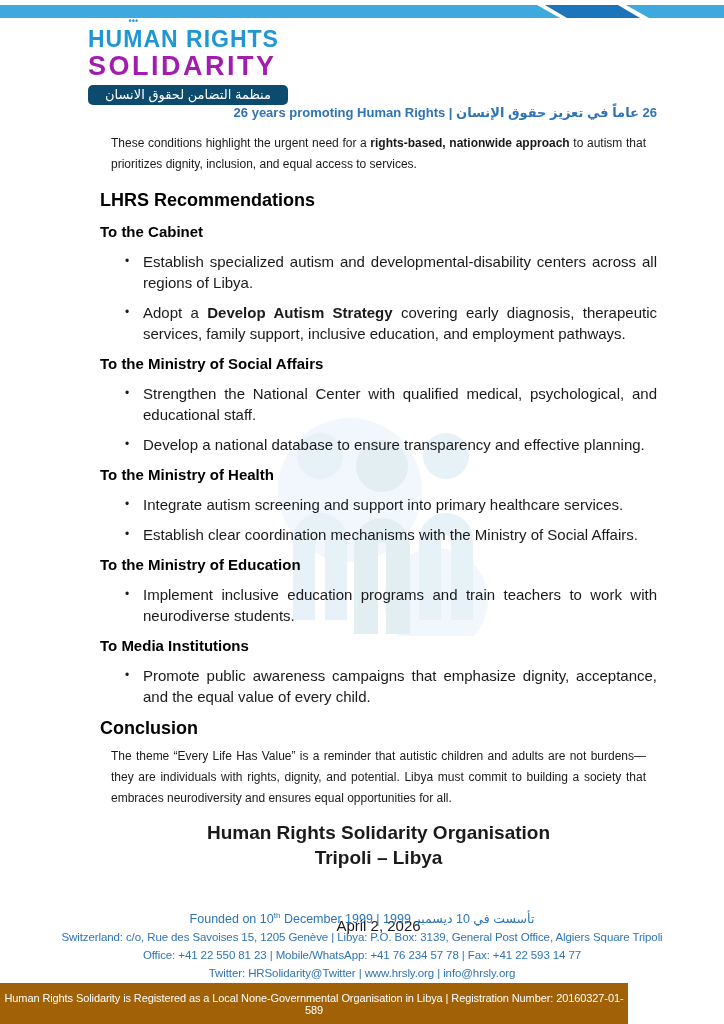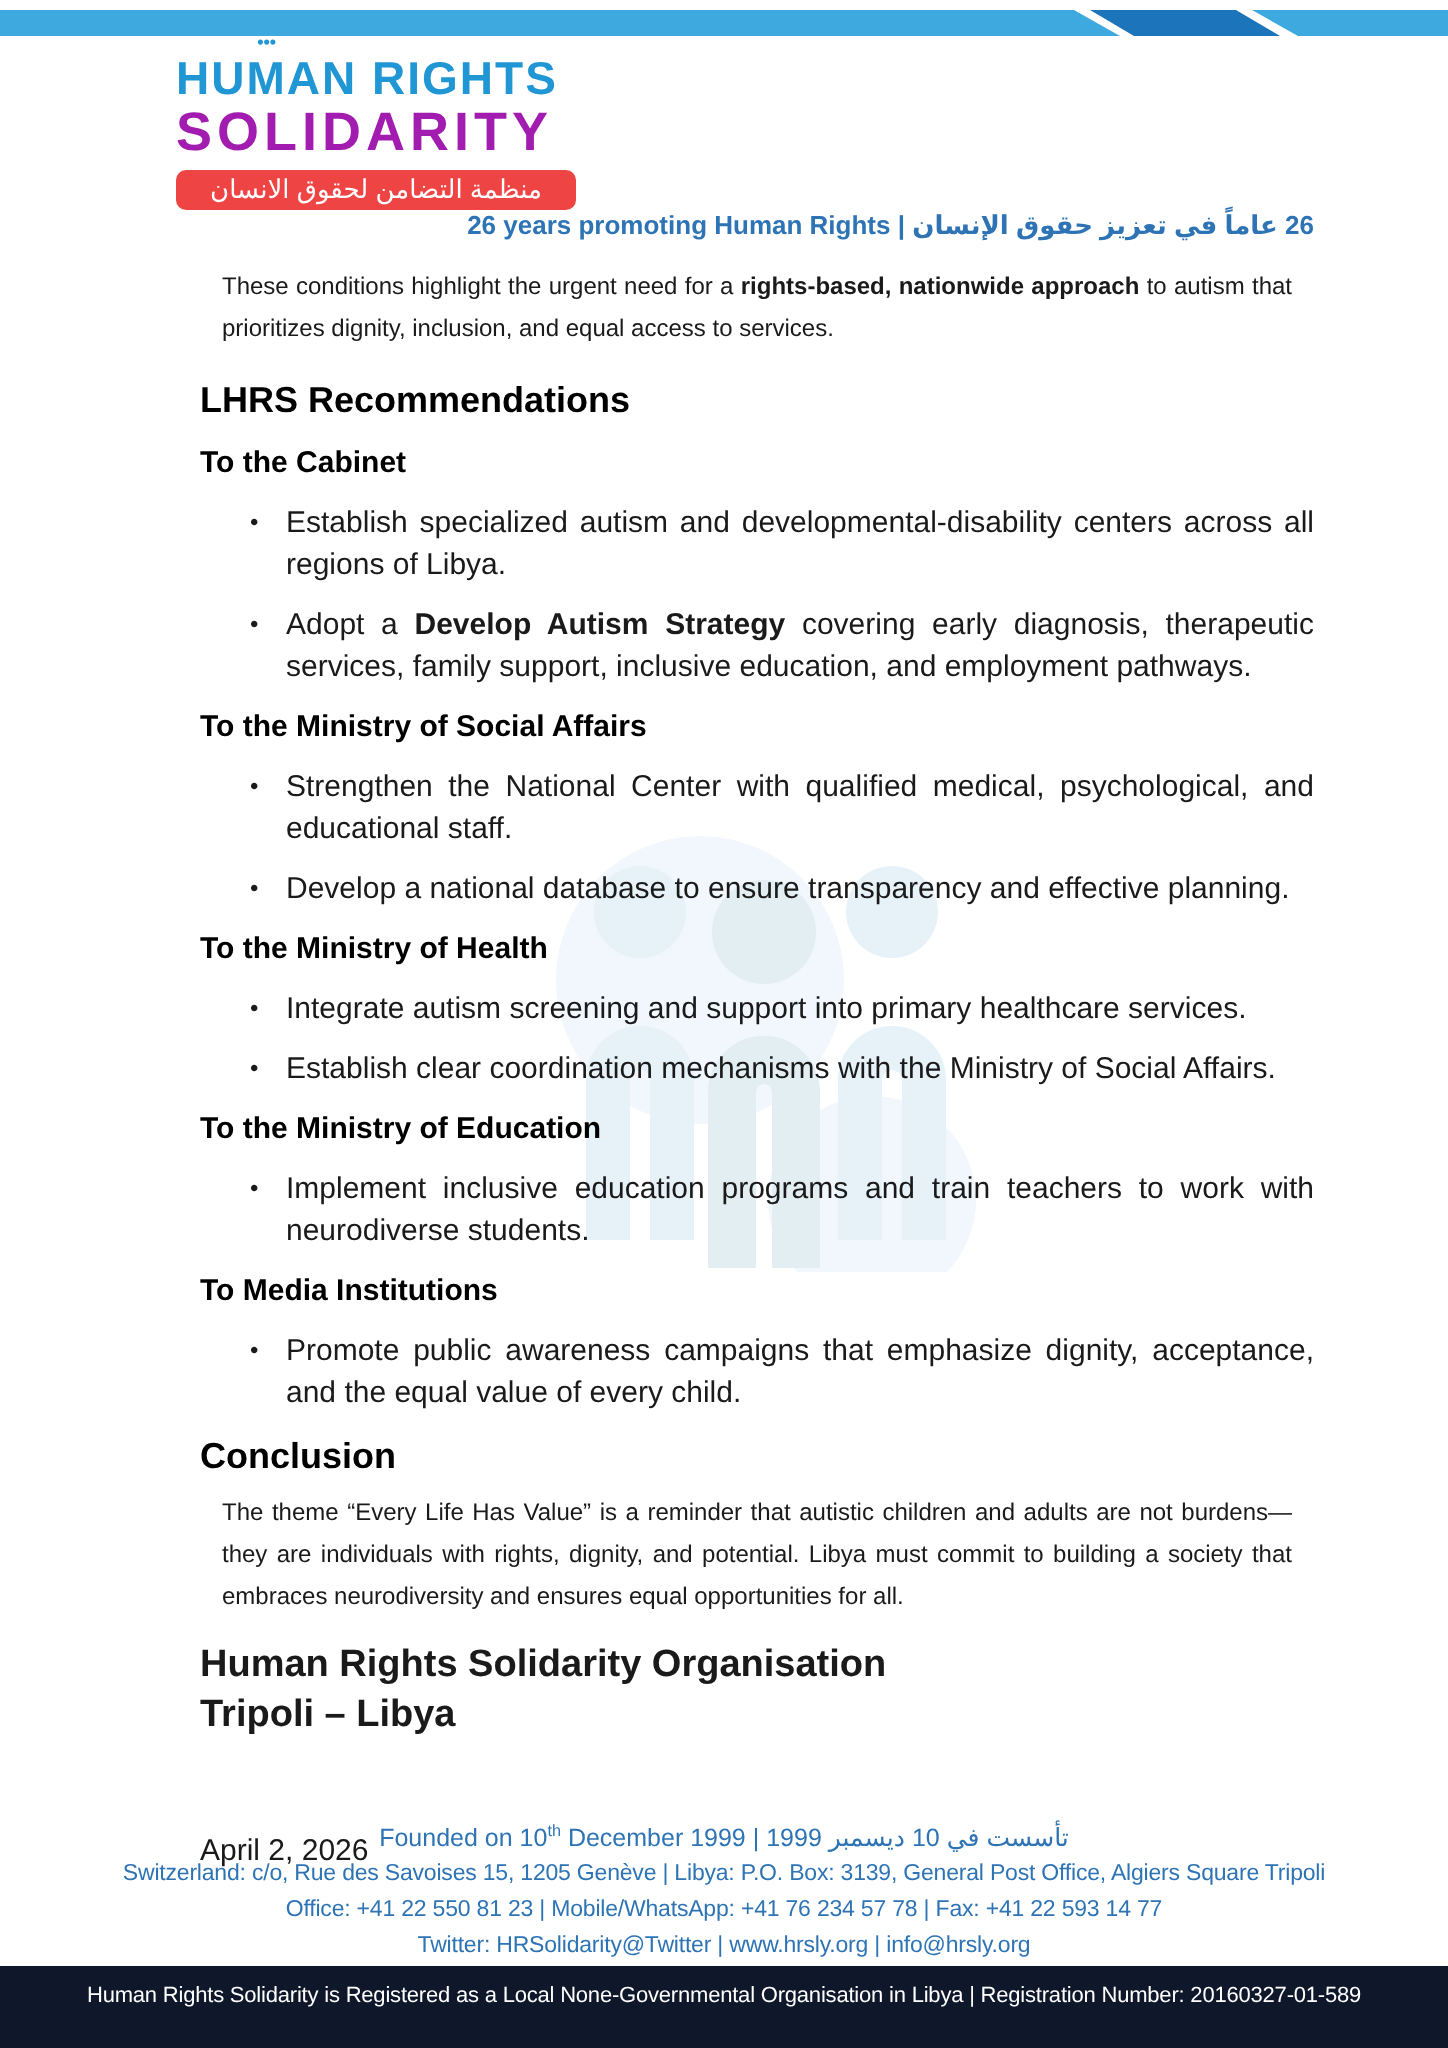--- a/index.html
+++ b/index.html
@@ -13,21 +13,21 @@
   
   .logo{position:absolute;left:88px;top:26px;width:220px;}
   .logo-line1{color:#2096d4;font-weight:bold;font-size:23px;letter-spacing:1px;line-height:26px;white-space:nowrap;}
   .logo-m{position:relative;display:inline-block;}
   .logo-m .dots{
     position:absolute;left:50%;transform:translateX(-50%);top:-9px;
     font-size:9px;letter-spacing:0px;color:#2096d4;line-height:9px;
   }
   .logo-line2{color:#a21caf;font-weight:bold;font-size:27px;letter-spacing:2.5px;line-height:29px;white-space:nowrap;}
   .logo-arabic{
-    margin-top:4px;width:200px;height:20px;background:#ef4444;border-radius:5px;
+    margin-top:4px;width:200px;height:20px;background:#0c4a6e;border-radius:5px;
     color:#fff;font-size:13px;line-height:20px;text-align:center;direction:rtl;
   }
   
   .tagline{
     position:absolute;left:100px;top:105px;width:557px;text-align:right;
     color:#2e74b5;font-weight:bold;font-size:13px;line-height:16px;
   }
   
   .watermark{position:absolute;left:278px;top:408px;z-index:0;}
   
@@ -39,34 +39,34 @@
   ul.blist{list-style:none;margin:9px 0 0 0;padding:0 0 0 25px;}
   ul.blist li{
     position:relative;padding-left:18px;margin-bottom:9px;
     font-size:15px;line-height:21px;text-align:justify;
   }
   ul.blist li .bullet{position:absolute;left:0;top:0;font-size:12px;}
   .b{font-weight:bold;}
   .i{}
   .concl-p{margin-top:6px !important;}
   
-  .signature{margin-top:10px;text-align:left;}
+  .signature{margin-top:10px;text-align:center;}
   .sig-org{font-size:19px;font-weight:bold;line-height:25px;}
   .sig-city{font-size:19px;font-weight:bold;line-height:25px;}
   .sig-date{font-size:15px;line-height:21px;margin-top:45px;}
   
   .footer{
     position:absolute;left:0;top:907px;width:724px;text-align:center;
     color:#2e74b5;z-index:1;
   }
   .footer .f1{font-size:12.5px;font-weight:normal;line-height:18px;}
   .footer .f1 sup{font-size:0.65em;vertical-align:super;}
   .footer .fl{font-size:11.5px;line-height:18px;letter-spacing:-0.1px;}
   .reg-bar{
-    position:absolute;left:0;top:983px;width:724px;height:41px;background:#0f172a;
+    position:absolute;left:0;top:983px;width:628px;height:41px;background:#a16207;
     color:#ffffff;font-size:11px;letter-spacing:-0.1px;text-align:center;
     box-sizing:border-box;padding-top:9px;z-index:2;
   }
 </style>
 </head>
 <body>
 
 <div class="page">
 
   <svg class="top-decor" width="724" height="26" viewBox="0 0 724 26" aria-hidden="true">

